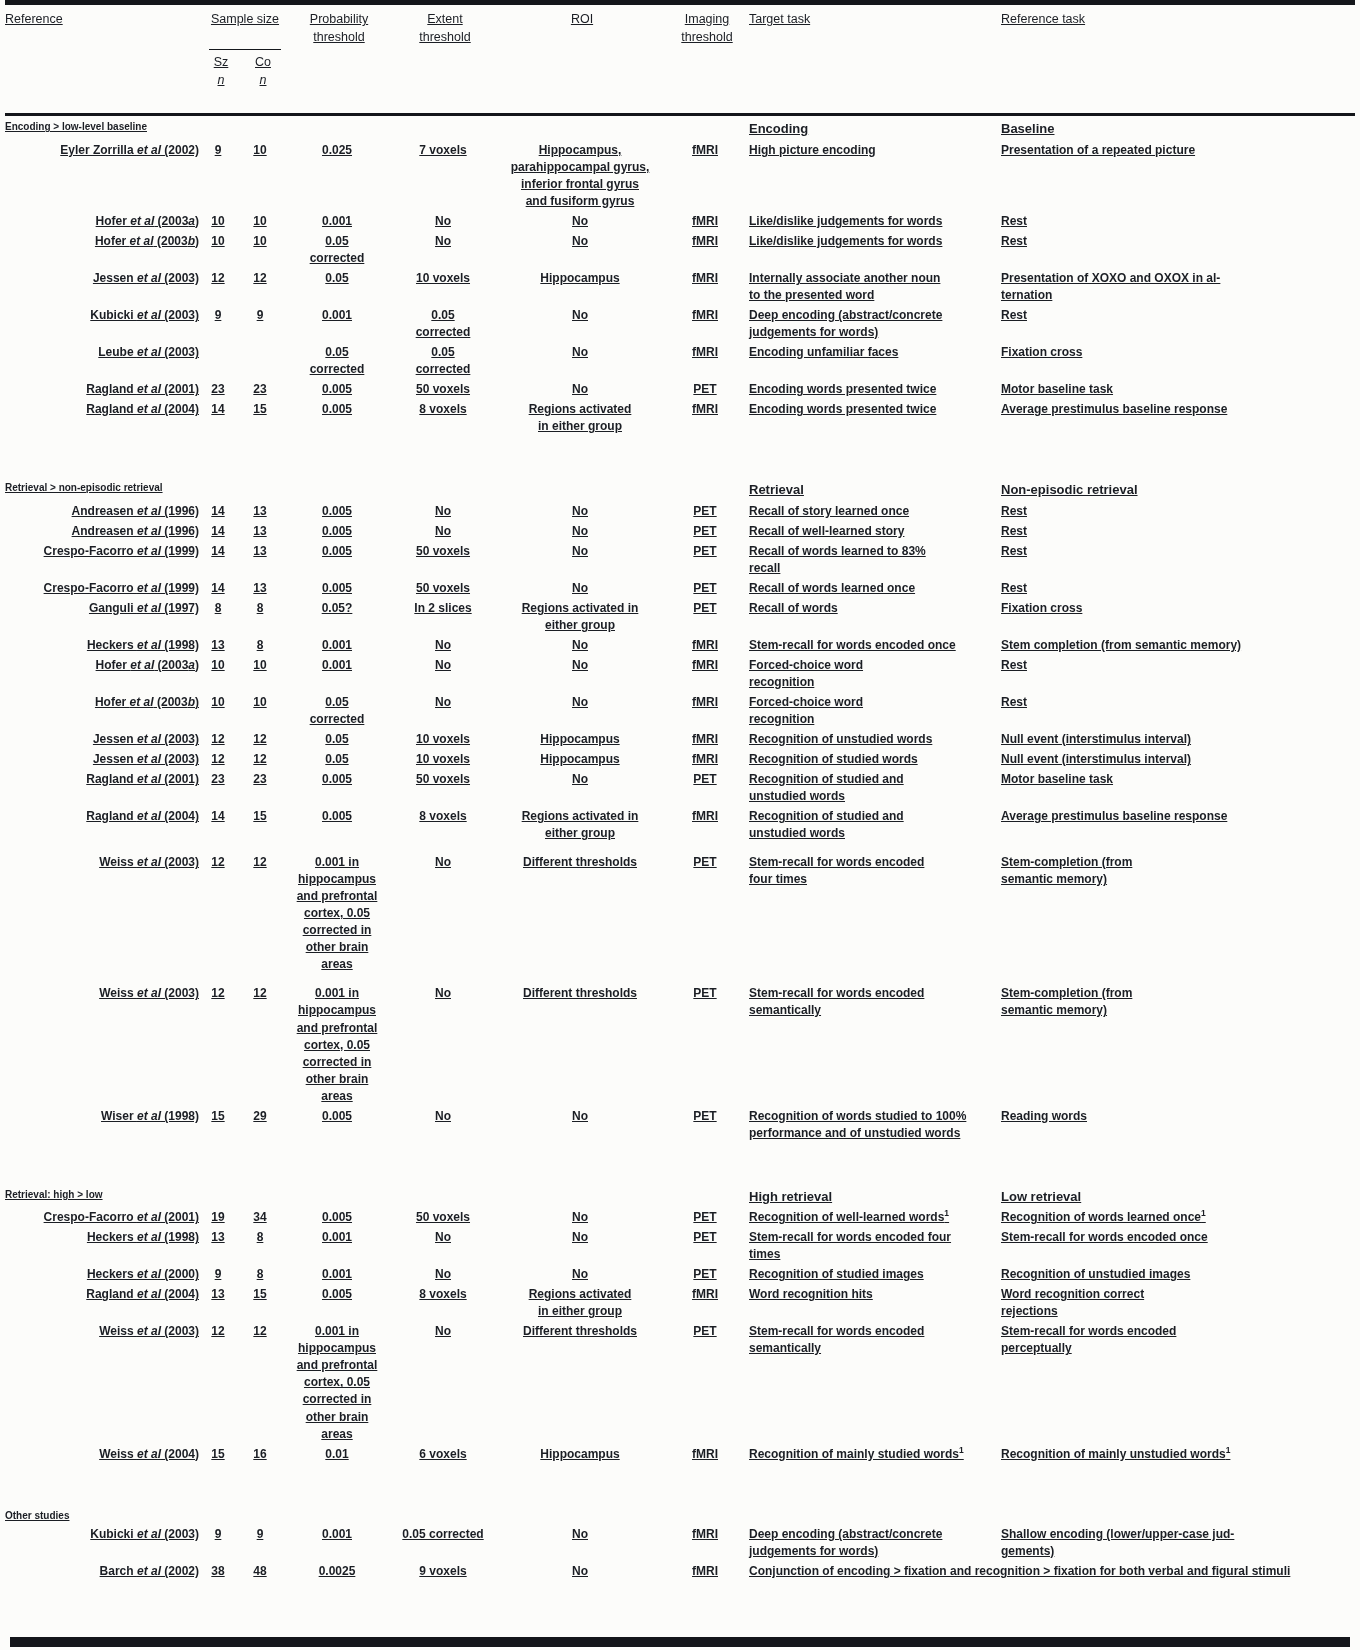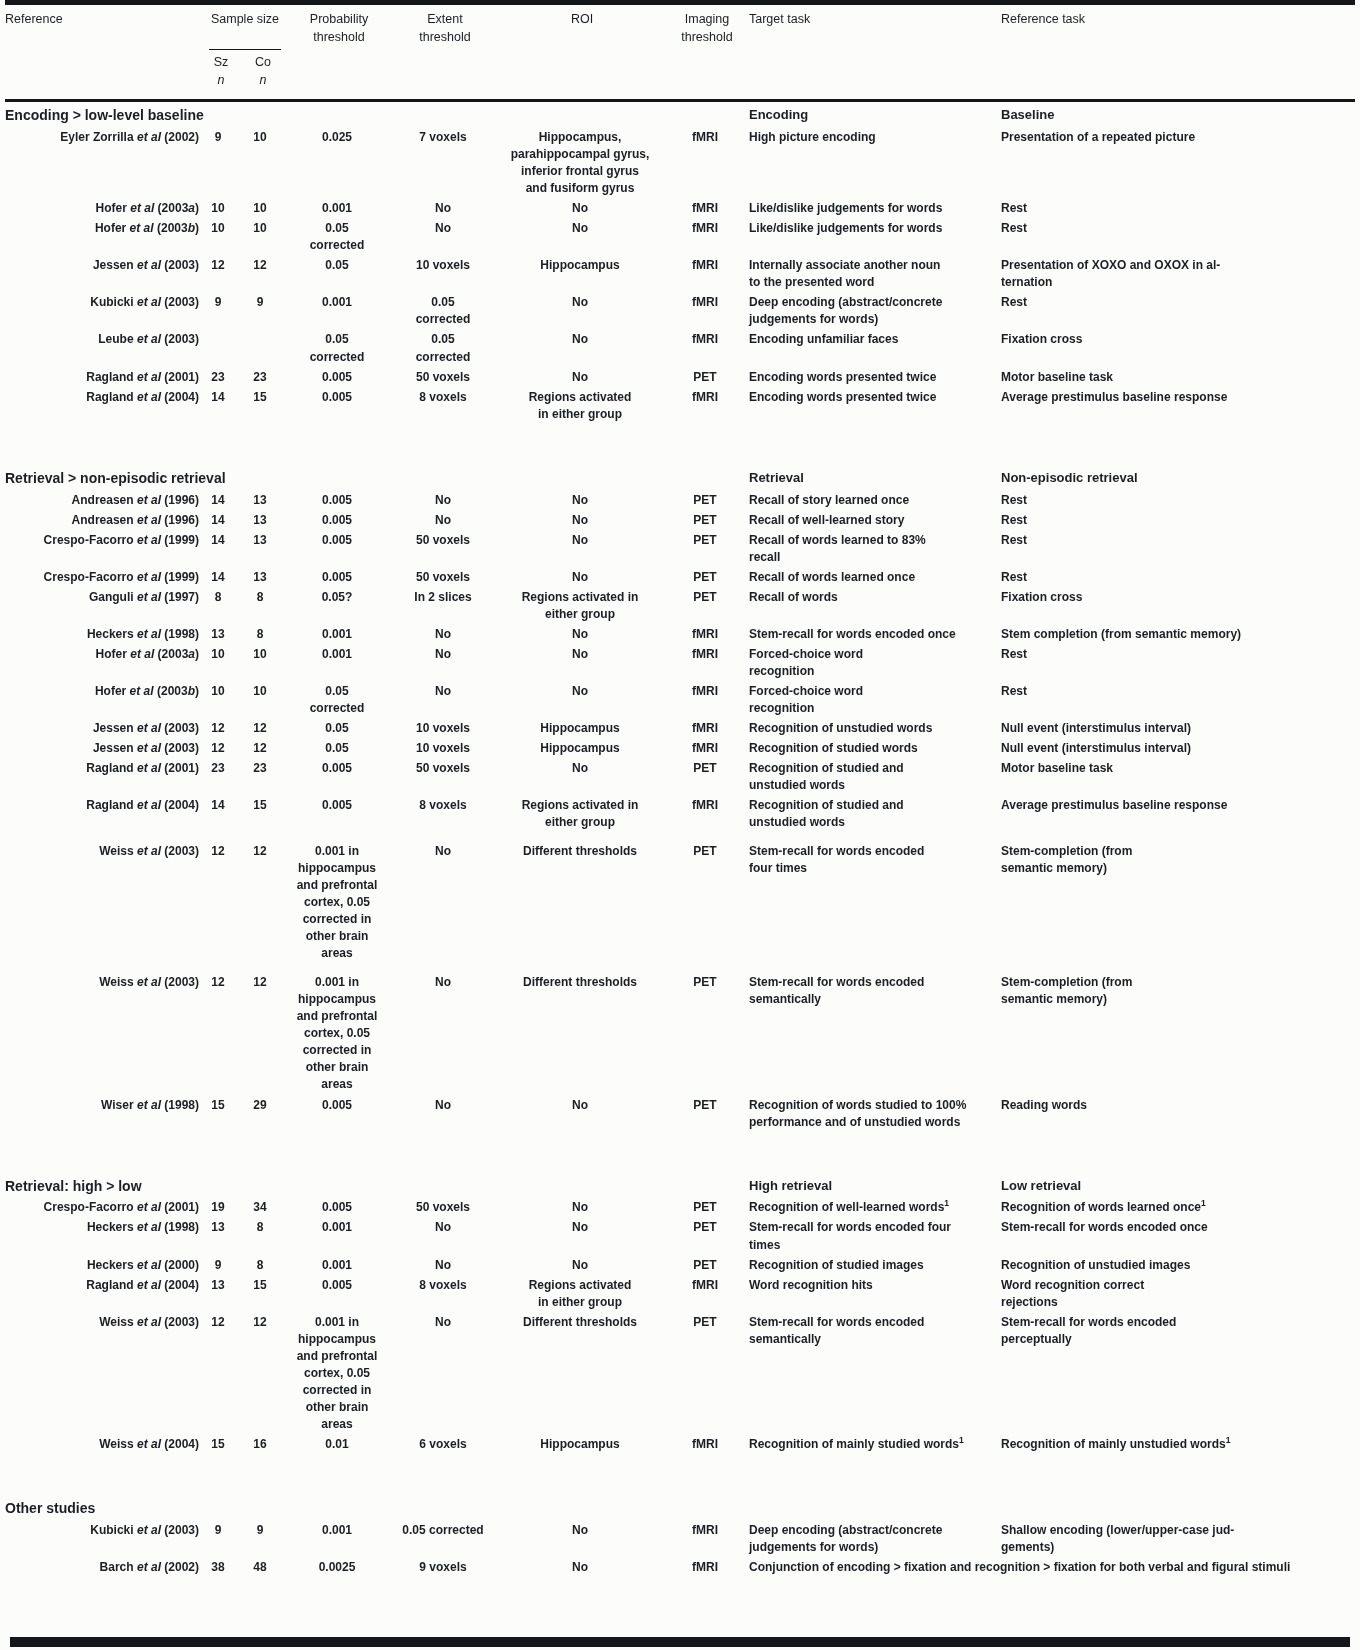--- a/index.html
+++ b/index.html
@@ -1,57 +1,57 @@
 <!DOCTYPE html>
 <html><head>
 <meta charset="utf-8">
 <style>
   html,body{margin:0;padding:0;}
   body{
     width:1360px;height:1650px;overflow:hidden;position:relative;
     background:#fcfcfa;color:#1b1e24;
     font-family:"Liberation Sans",sans-serif;
   }
-  .page{position:relative;width:1350px;margin:0 5px;}
+  .page{position:relative;width:1350px;margin:0 5px;text-decoration:underline;}
   table{
     width:1350px;border-collapse:collapse;table-layout:fixed;
     border-top:5px solid #14161a;
     font-size:12px;line-height:1.42;font-weight:600;
   }
   col.c-reference{width:198px;}
   col.c-sz{width:36px;}
   col.c-co{width:48px;}
   col.c-prob{width:104px;}
   col.c-extent{width:108px;}
   col.c-roi{width:166px;}
   col.c-imaging{width:84px;}
   col.c-target{width:252px;}
   col.c-ref_task{width:354px;}
   thead th{
     font-weight:400;font-size:12.5px;vertical-align:top;text-align:center;
     padding:6px 2px 2px 2px;white-space:pre-line;
   }
-  thead tr:last-child th{padding-top:2px;padding-bottom:10px;}
+  thead tr:last-child th{padding-top:2px;padding-bottom:24px;}
   thead th.th-left{text-align:left;padding-left:0;}
   thead{border-bottom:3px solid #14161a;}
   .group-label{
     display:block;border-bottom:1.5px solid #15181c;
     padding-bottom:20px;margin:0 4px;
   }
   .sub-n{font-style:italic;}
   td{
     vertical-align:top;padding:1px 4px 2px 0;
     white-space:pre-line;word-wrap:break-word;
   }
   td.c-reference{text-align:right;}
   td.c-sz,td.c-co{text-align:center;padding-right:6px;}
   td.c-prob,td.c-extent,td.c-roi,td.c-imaging{text-align:center;}
   td.c-target,td.c-ref_task{text-align:left;}
   tr.section-header-row td{padding-top:4px;}
-  td.section-title{font-weight:700;font-size:14px;text-align:left;}
+  td.section-title{font-weight:700;font-size:10px;text-align:left;}
   td.task-label{font-weight:700;font-size:13px;text-align:left;}
   tr.spacer td{height:40px;padding:0;}
   tr.gap-before td{padding-top:10px;}
   sup{font-size:8.5px;vertical-align:super;line-height:0;}
   .bottom-bar{
     position:absolute;left:5px;right:5px;top:1637px;height:10px;
     background:#14161a;
   }
 </style>
 </head>

